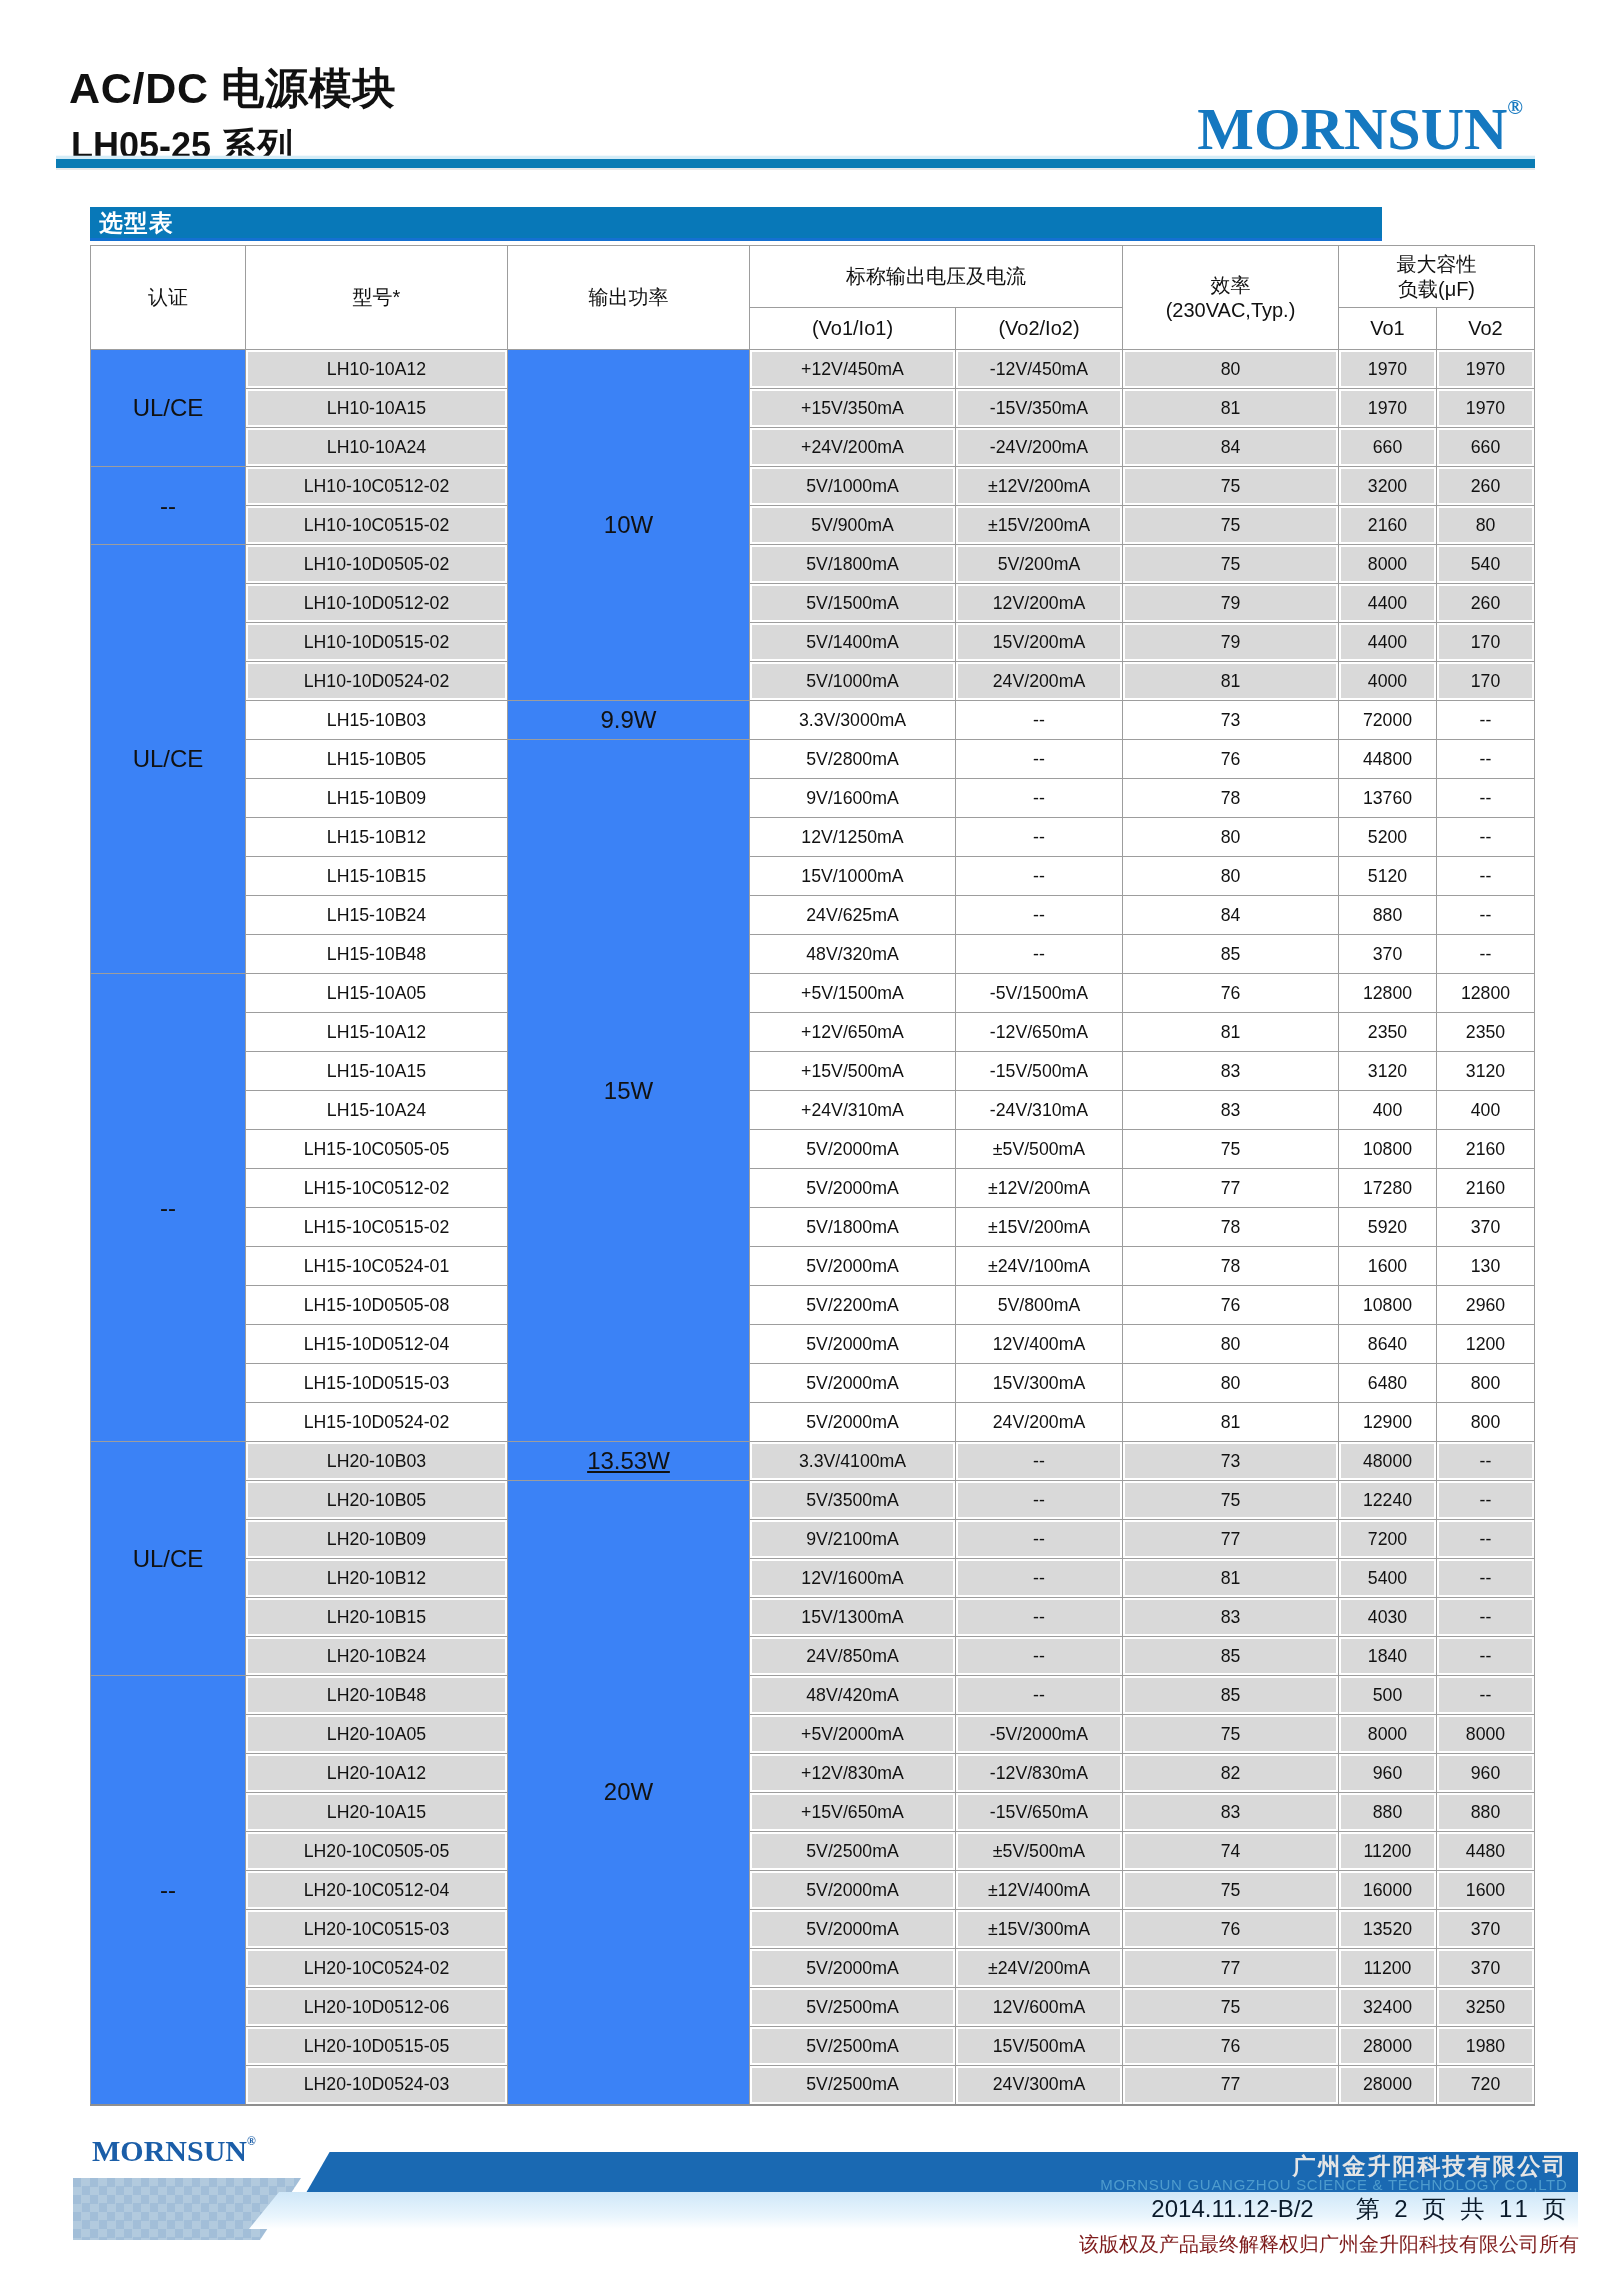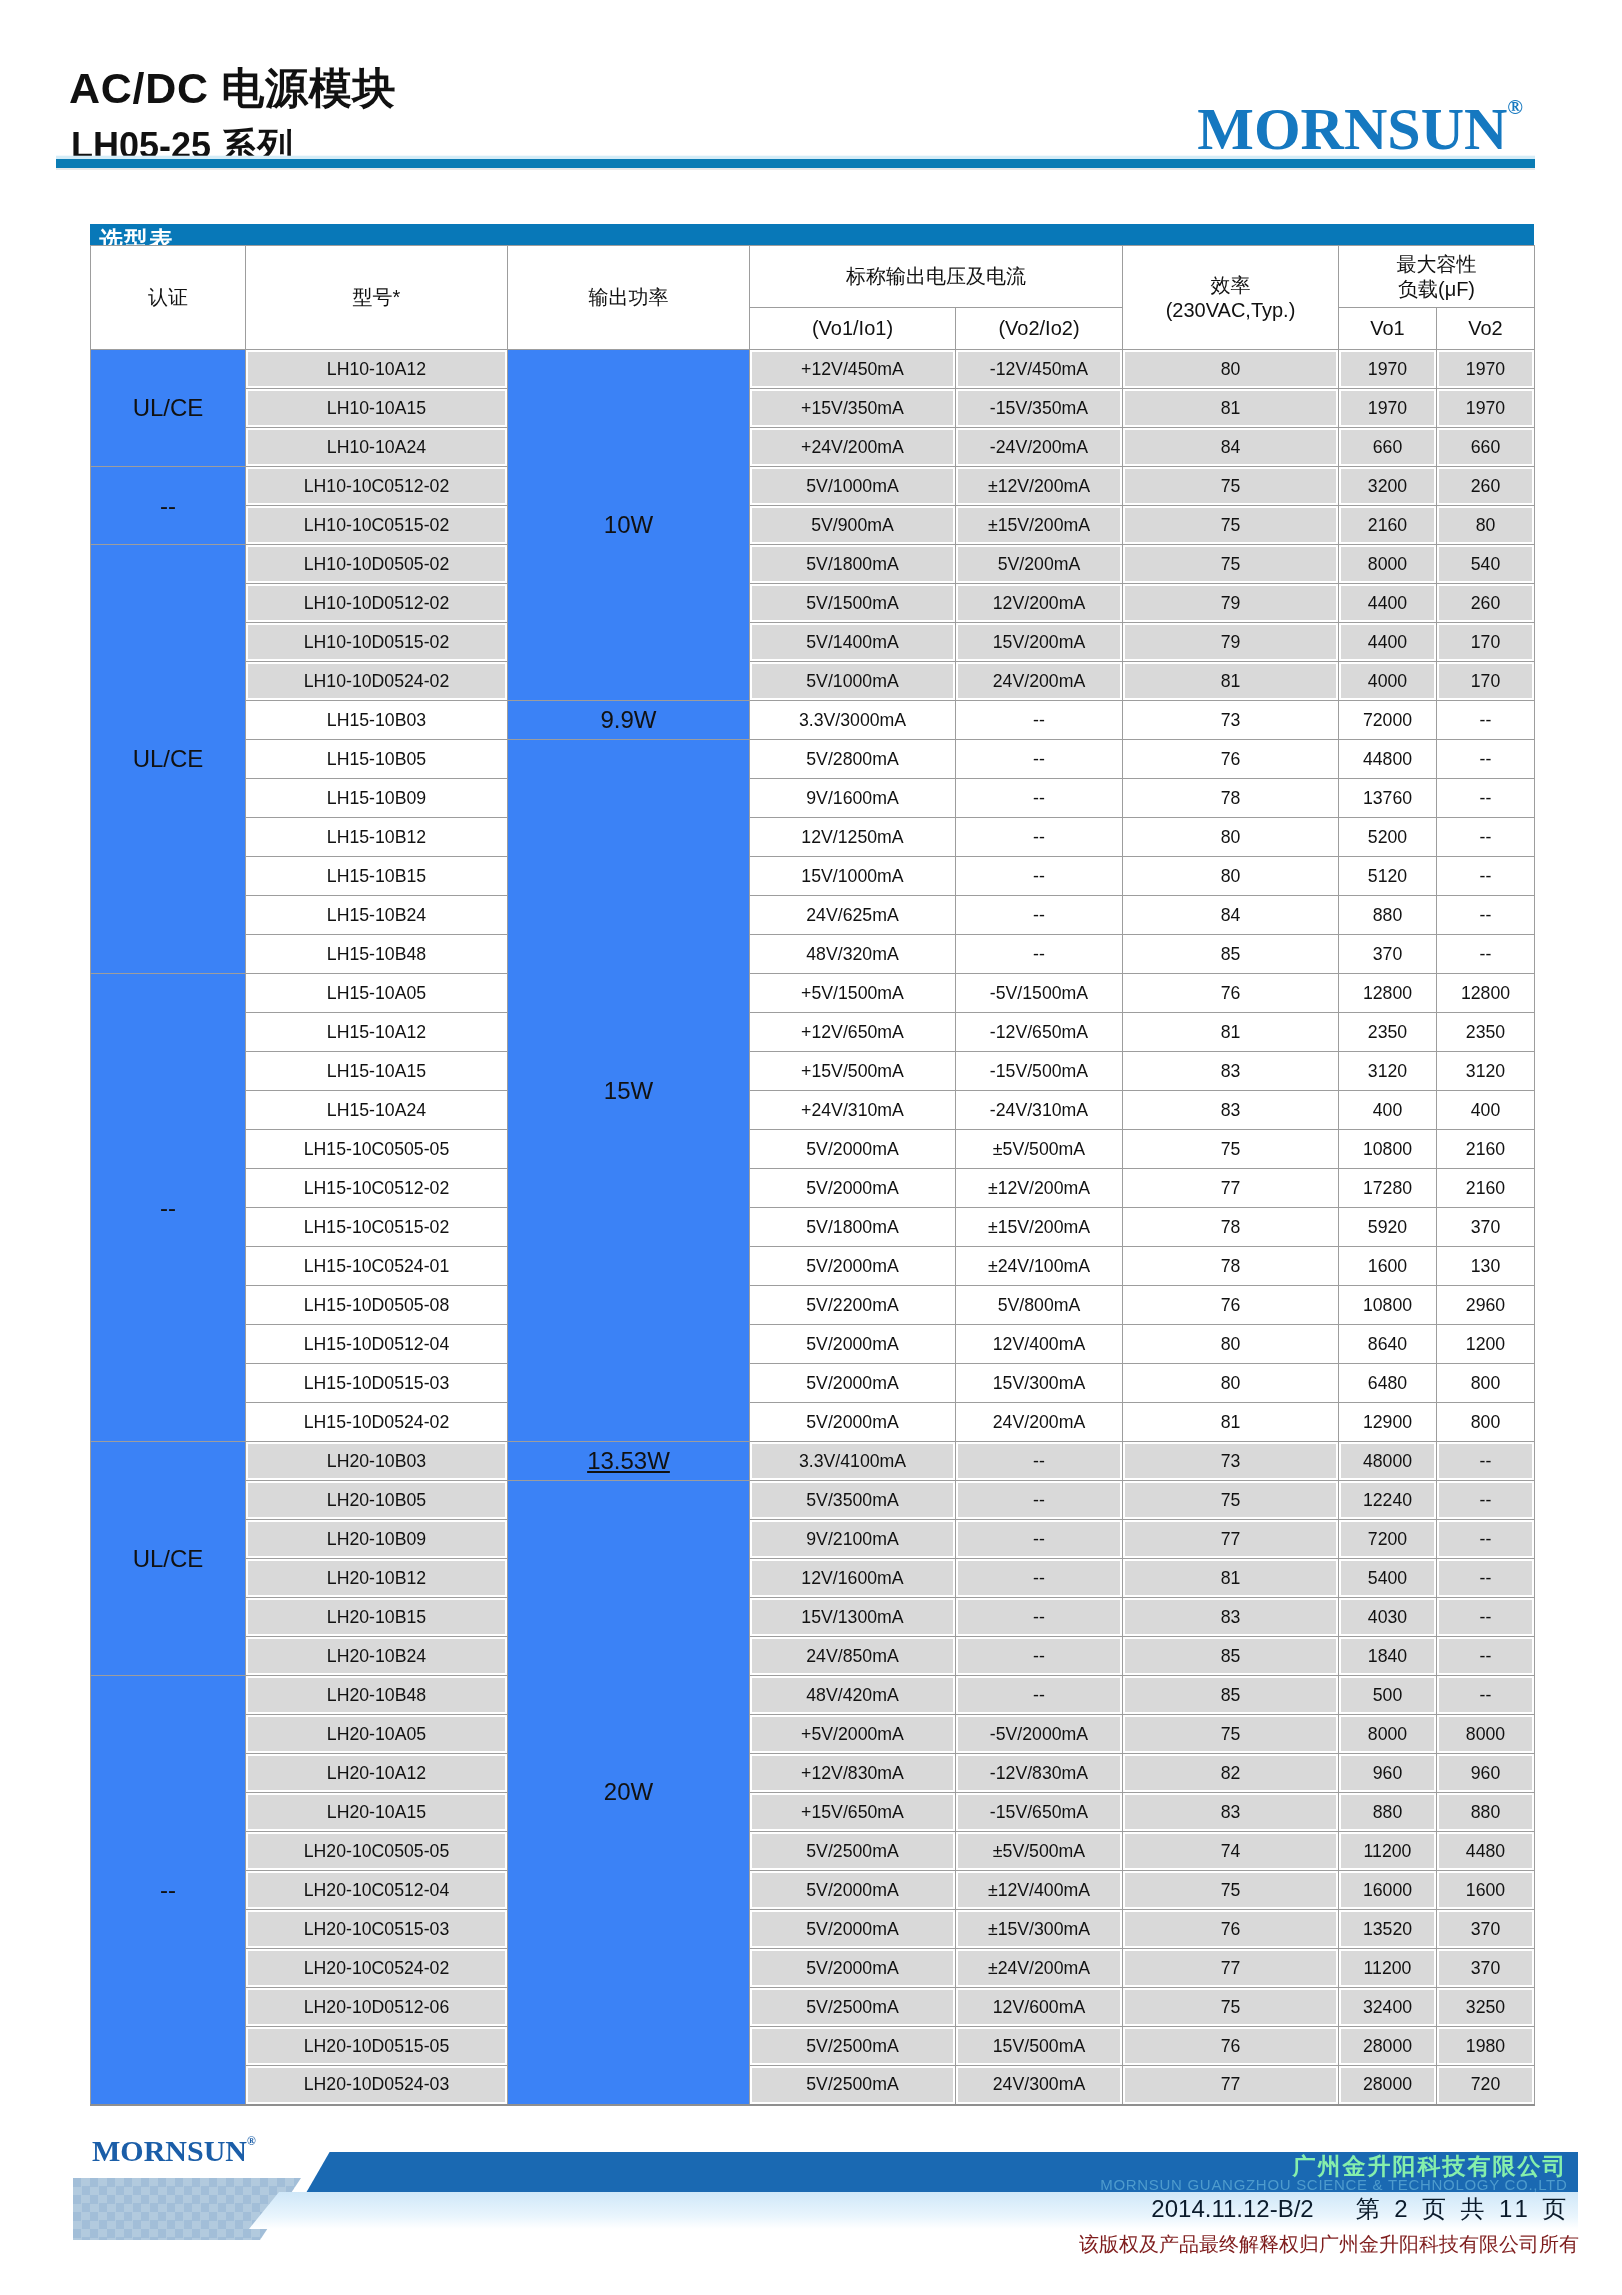--- a/index.html
+++ b/index.html
@@ -16,21 +16,21 @@
   }
   
   .page-title{position:absolute;left:69px;top:60px;font-size:43px;font-weight:bold;letter-spacing:0.7px;white-space:nowrap;text-align:right;}
   .series-subtitle{position:absolute;left:71px;top:122px;font-size:36px;font-weight:bold;white-space:nowrap;}
   .brand{position:absolute;top:97px;right:99px;font-family:"Liberation Serif","DejaVu Serif",serif;
          font-weight:bold;font-size:60px;color:var(--brand-blue);line-height:1;white-space:nowrap;}
   .brand sup{font-size:21px;vertical-align:35px;}
   .header-rule{position:absolute;left:56px;top:159px;width:1479px;height:8.5px;background:var(--rule-blue);
          box-shadow:0 -3.3px 0 #d4ecf7,0 2px 0 #e9e9e9;}
   
-  .banner{position:absolute;left:90px;top:224px;width:1444px;height:34px;background:var(--accent-blue);
+  .banner{position:absolute;left:90px;top:207px;width:1292px;height:34px;background:var(--accent-blue);
           border-bottom:3.9px solid var(--banner-edge);}
   .banner span{display:inline-block;color:#fff;font-size:23.6px;font-weight:bold;line-height:33px;padding-left:9.2px;letter-spacing:1.3px;}
   
   table.sel{position:absolute;left:90px;top:245px;width:1444px;border-collapse:collapse;table-layout:fixed;
             border-bottom:2px solid #8f8f8f;}
   .sel th,.sel td{border:0.7px solid var(--grid);text-align:center;vertical-align:middle;padding:0;font-weight:normal;
             overflow:hidden;white-space:nowrap;}
   .sel thead tr:first-child{height:62px;}
   .sel thead tr:last-child{height:42px;}
   .sel thead th{font-size:20px;background:#fff;}
@@ -42,21 +42,21 @@
   .u{text-decoration:underline;}
   
   .f-logo{position:absolute;left:92px;top:2136px;font-family:"Liberation Serif","DejaVu Serif",serif;
           font-weight:bold;font-size:30px;color:#1b5ea8;line-height:1;white-space:nowrap;}
   .f-logo sup{font-size:11.8px;vertical-align:15.7px;}
   .f-checker{position:absolute;left:73px;top:2178px;width:228px;height:62px;
           background:repeating-conic-gradient(#b2cade 0% 25%,#a2bed8 0% 50%) 0 0/17px 17px;
           clip-path:polygon(0 0,100% 0,calc(100% - 41px) 100%,0 100%);}
   .f-dark{position:absolute;left:306px;right:44px;top:2152px;height:41px;background:var(--footer-dark);
           clip-path:polygon(23.6px 0,100% 0,100% 100%,0 100%);text-align:right;padding-right:10.5px;}
-  .f-dark .cn{font-size:23px;font-weight:bold;letter-spacing:2px;line-height:25px;color:#86efac;margin-top:2px;}
+  .f-dark .cn{font-size:23px;font-weight:bold;letter-spacing:2px;line-height:25px;color:#e5e5e5;margin-top:2px;}
   .f-dark .en{font-size:15px;letter-spacing:0.7px;line-height:11px;color:#4e9bcd;}
   .f-light{position:absolute;left:249px;right:44px;top:2192px;height:37px;
           background:linear-gradient(180deg,var(--light-band) 0%,#e9f5fd 65%,#ffffff 100%);
           clip-path:polygon(30px 0,100% 0,100% 100%,0 100%);
           text-align:right;font-size:24px;line-height:33px;color:#0b1b2b;padding-right:7.9px;}
   .f-light .pg{margin-left:42px;letter-spacing:3.9px;}
   .f-copy{position:absolute;right:43px;top:2231px;font-size:20px;color:#7f1d1d;white-space:nowrap;}
 </style>
 </head>
 <body>

